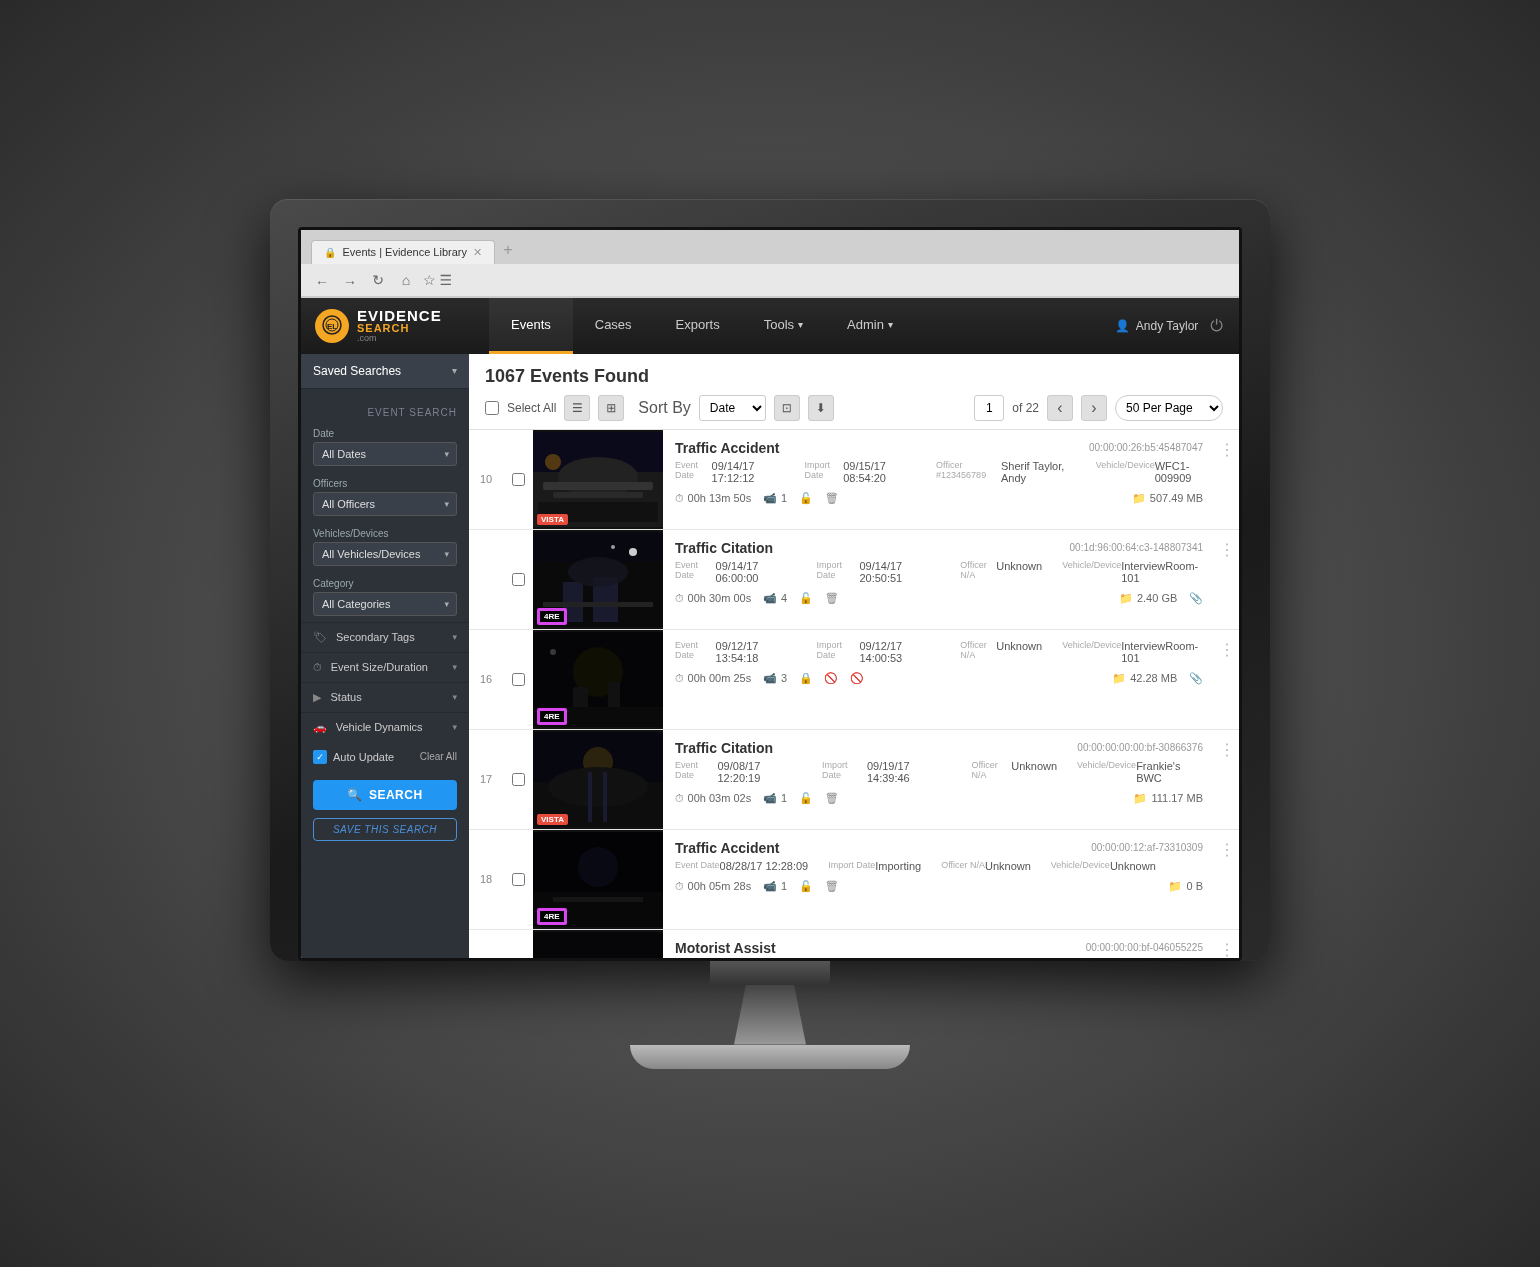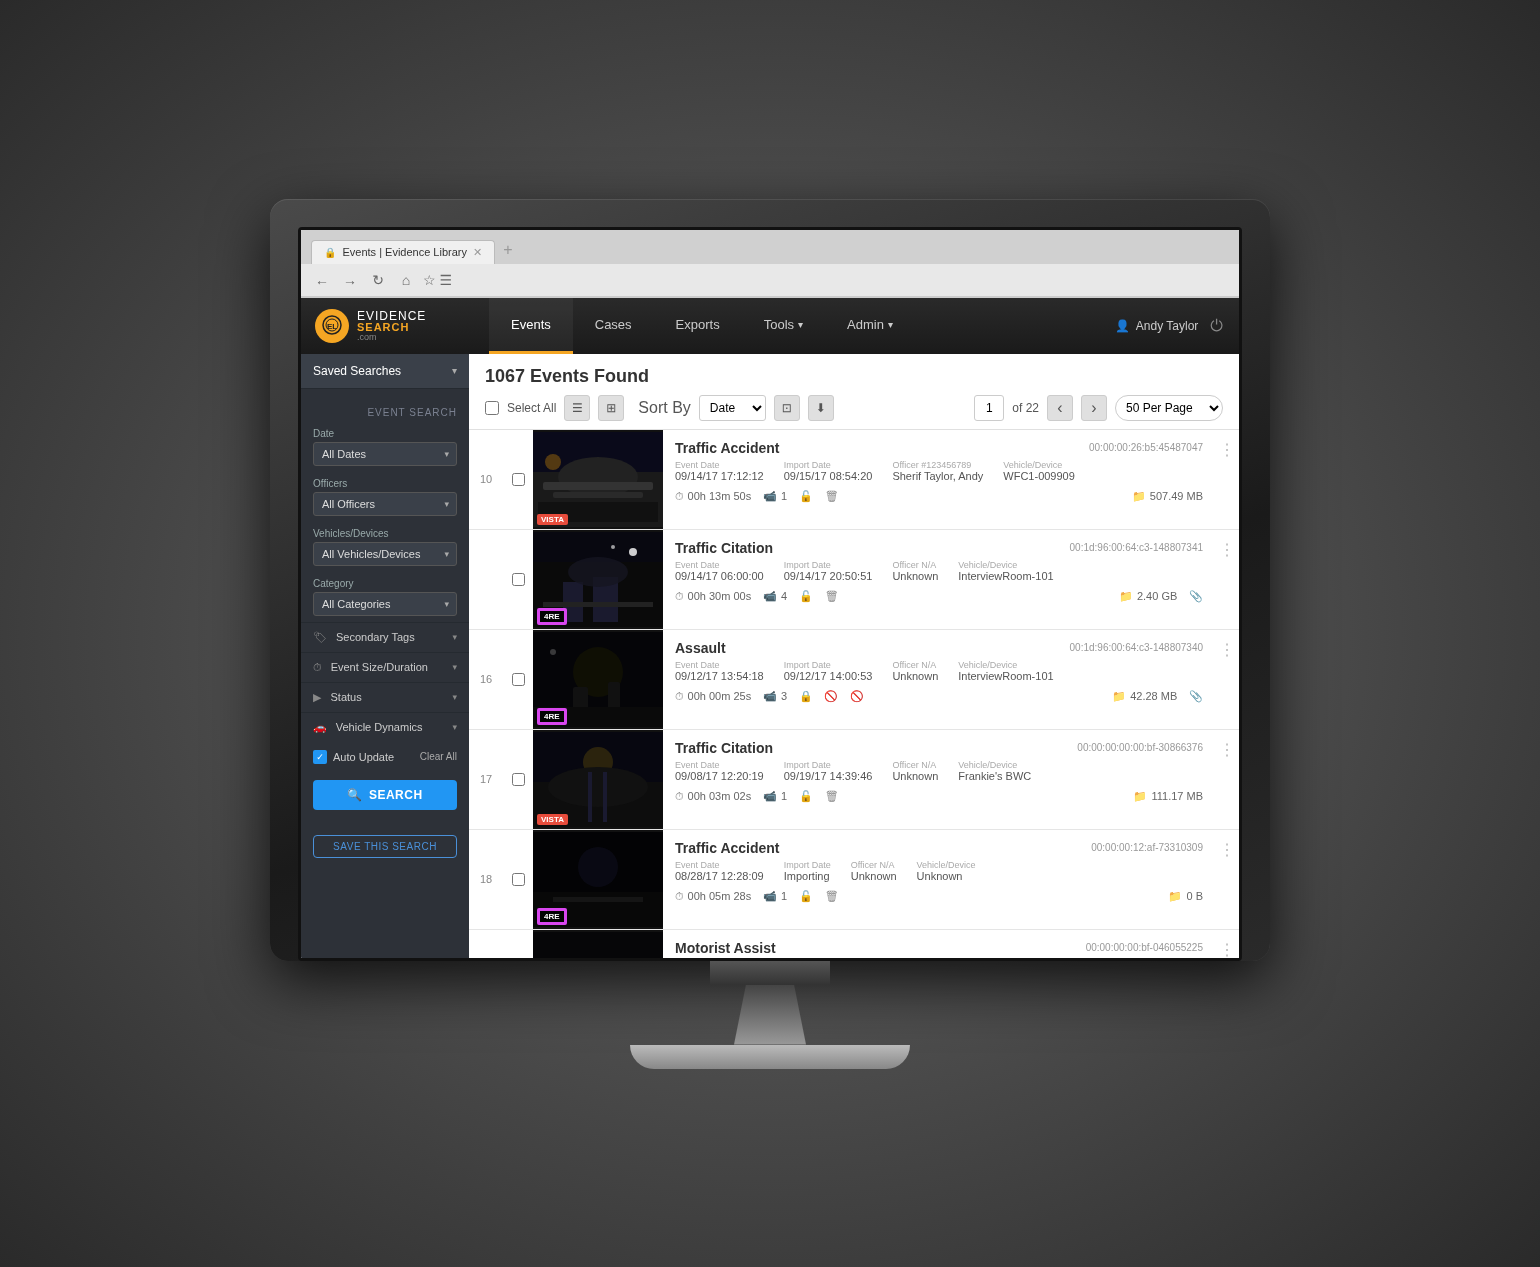--- a/index.html
+++ b/index.html
@@ -137,21 +137,21 @@
       width: 34px; height: 34px;
       background: #f5a623;
       border-radius: 50%;
       display: flex; align-items: center; justify-content: center;
       color: #222; font-size: 16px; font-weight: bold;
     }
     .logo-text {
       display: flex; flex-direction: column;
       line-height: 1;
     }
-    .logo-text .evidence { color: #fff; font-size: 12px; font-weight: normal; letter-spacing: 1px; }
+    .logo-text .evidence { color: #fff; font-size: 15px; font-weight: bold; letter-spacing: 1px; }
     .logo-text .library { color: #f5a623; font-size: 11px; font-weight: bold; letter-spacing: 1px; }
     .logo-text .com { color: #888; font-size: 9px; }
     .nav-tabs {
       display: flex;
       height: 100%;
       flex: 1;
       padding-left: 20px;
     }
     .nav-tab {
       padding: 0 22px;
@@ -267,31 +267,32 @@
       color: #fff;
       font-size: 12px;
       font-weight: bold;
       padding: 8px;
       cursor: pointer;
       display: flex; align-items: center; justify-content: center;
       gap: 6px;
       letter-spacing: 0.5px;
     }
     .save-search-btn {
-      margin: 17px 12px;
+      margin: 0 12px;
       width: calc(100% - 24px);
       background: none;
       border: 1px solid #4a90d9;
       border-radius: 4px;
       color: #4a90d9;
       font-size: 10px;
       padding: 5px;
       cursor: pointer;
       text-align: center;
       letter-spacing: 0.5px;
+      font-style: italic;
     }
 
     
     .content-area {
       flex: 1;
       background: #f5f5f5;
       overflow-y: auto;
       display: flex;
       flex-direction: column;
     }
@@ -413,21 +414,21 @@
     }
     .event-title {
       font-size: 14px; font-weight: bold; color: #333;
     }
     .event-mac {
       font-size: 10px; color: #999;
     }
     .event-meta {
       display: flex; gap: 20px;
     }
-    .event-meta-group { display: flex; flex-direction: column; }
+    .event-meta-group { display: flex; flex-direction: row; }
     .event-meta-label { font-size: 9px; color: #aaa; }
     .event-meta-value { font-size: 11px; color: #555; }
 
     .event-stats {
       display: flex; align-items: center; gap: 12px;
       padding-top: 4px;
     }
     .event-stat {
       display: flex; align-items: center; gap: 4px;
       font-size: 11px; color: #666;
@@ -784,24 +785,20 @@
                       <rect width="130" height="95" fill="#050508"></rect>
                       <circle cx="65" cy="40" r="25" fill="#1a1a00" opacity="0.5"></circle>
                       <rect x="40" y="55" width="15" height="35" fill="#111" rx="2"></rect>
                       <rect x="75" y="50" width="12" height="40" fill="#111" rx="2"></rect>
                       <rect x="0" y="75" width="130" height="20" fill="#0a0a0a"></rect>
                       <circle cx="20" cy="20" r="3" fill="#888" opacity="0.4"></circle>
                     </svg>
         <div class="thumb-badge fourk">4RE</div>
       </div>
       <div class="event-info">
-        <div class="event-top-row">
-          <span class="event-title">Assault</span>
-          <span class="event-mac">00:1d:96:00:64:c3-148807340</span>
-        </div>
         <div class="event-meta">
           <div class="event-meta-group">
             <span class="event-meta-label">Event Date</span>
             <span class="event-meta-value">09/12/17 13:54:18</span>
           </div>
           <div class="event-meta-group">
             <span class="event-meta-label">Import Date</span>
             <span class="event-meta-value">09/12/17 14:00:53</span>
           </div>
           <div class="event-meta-group">

